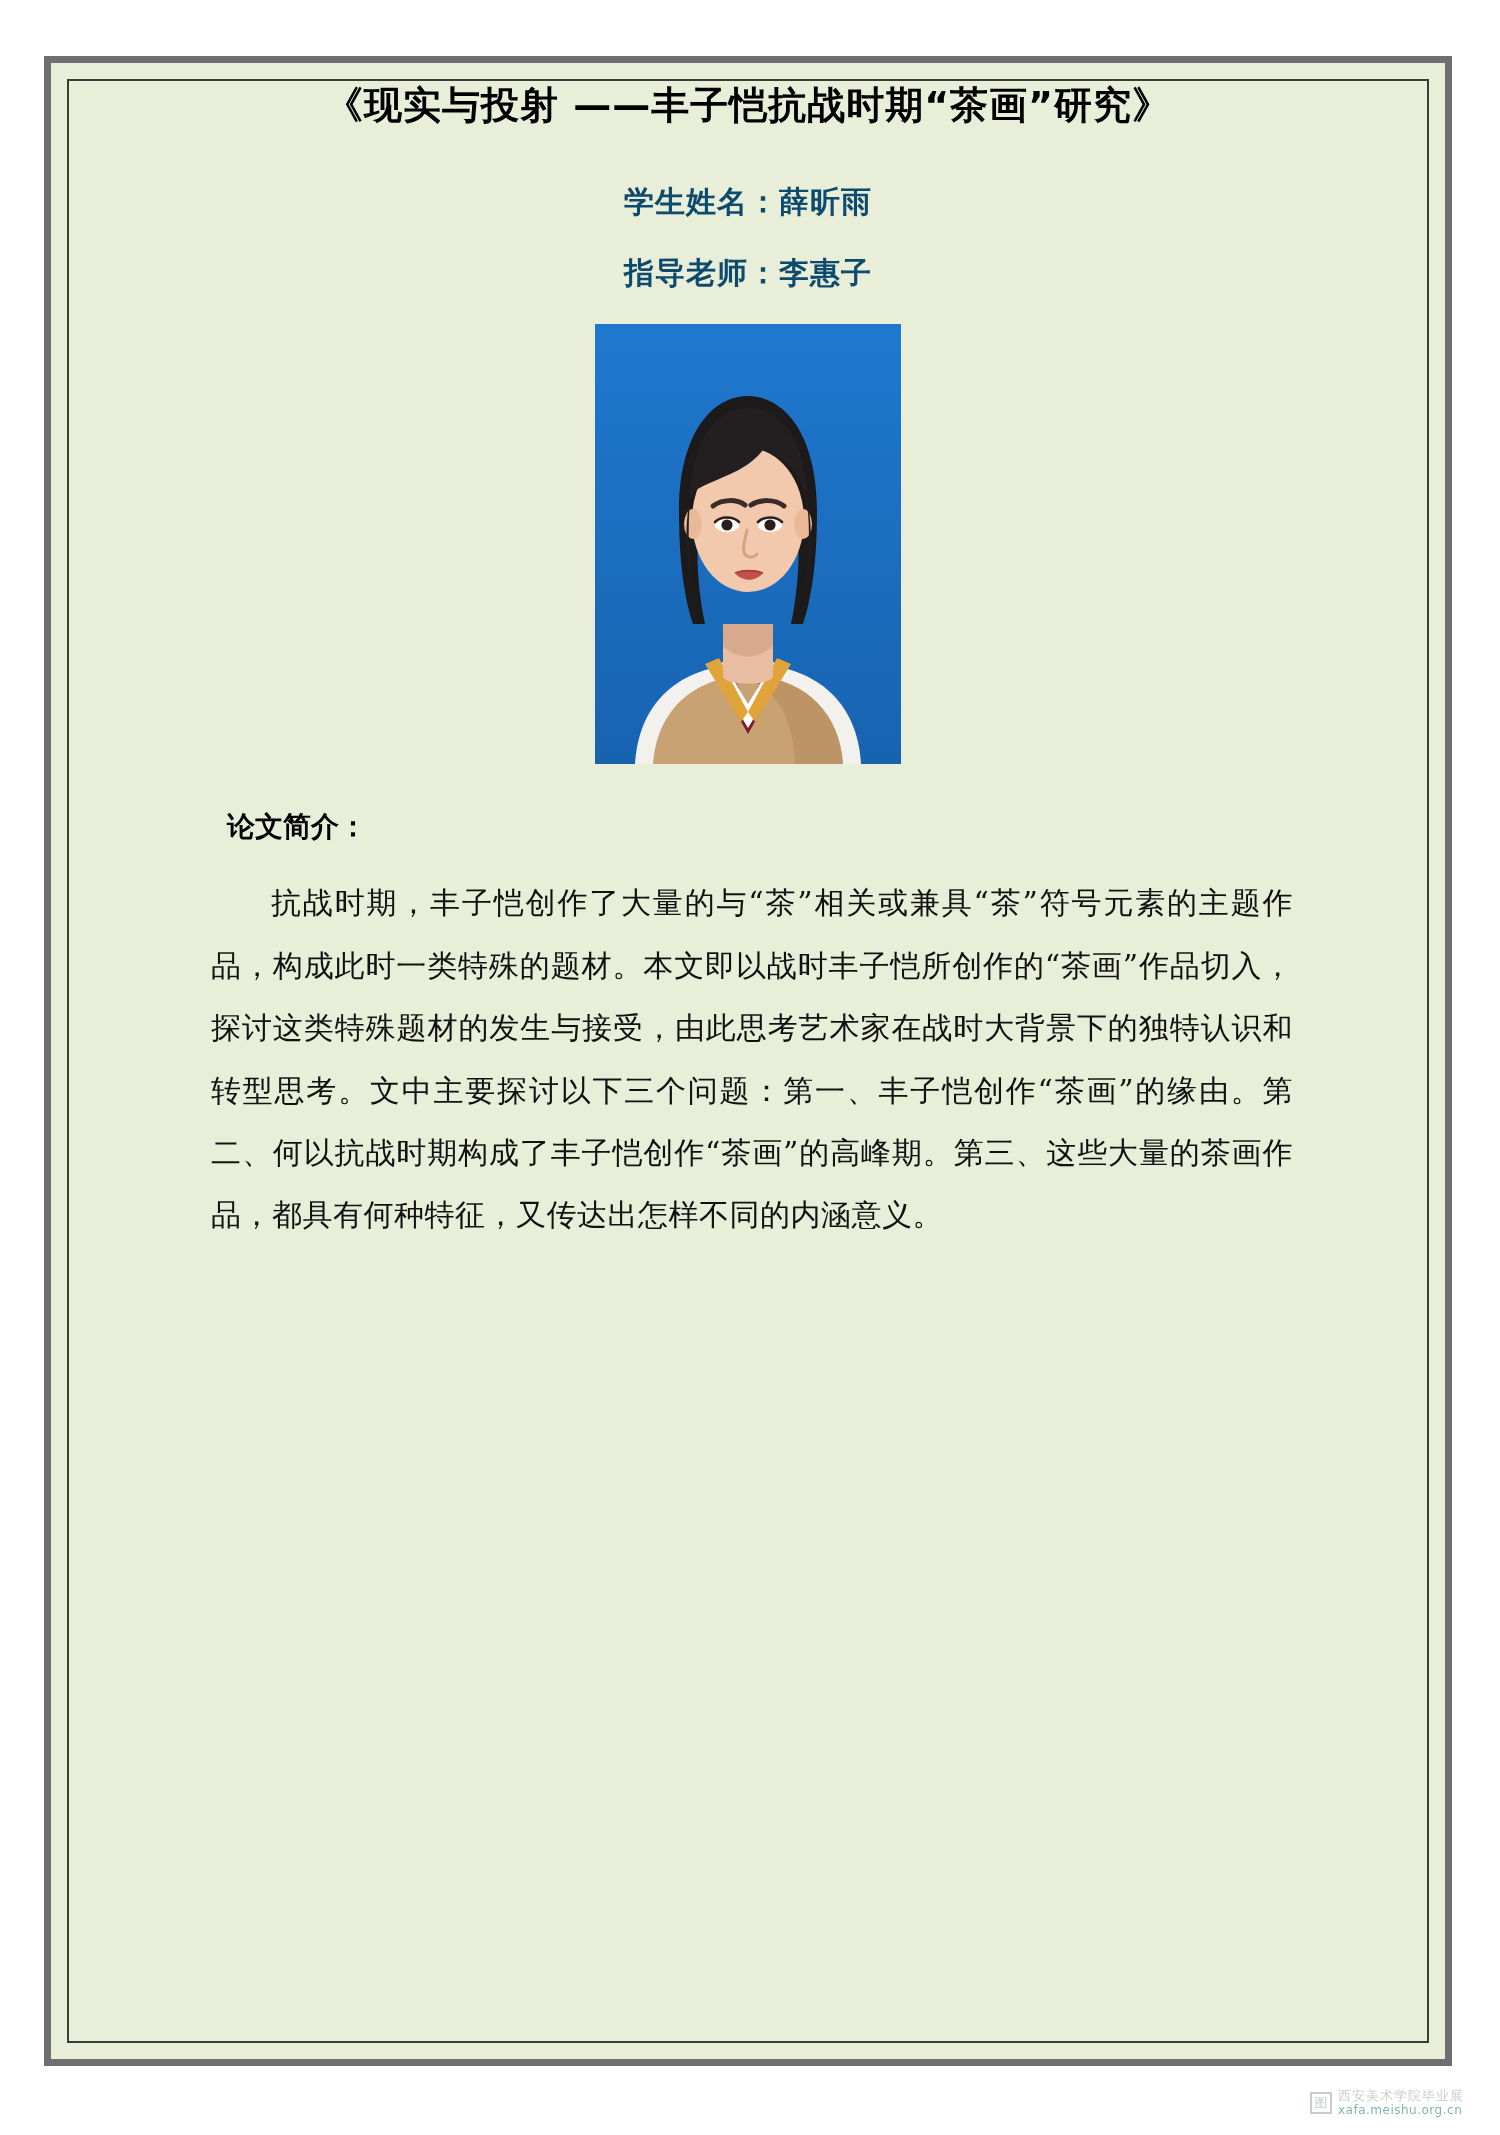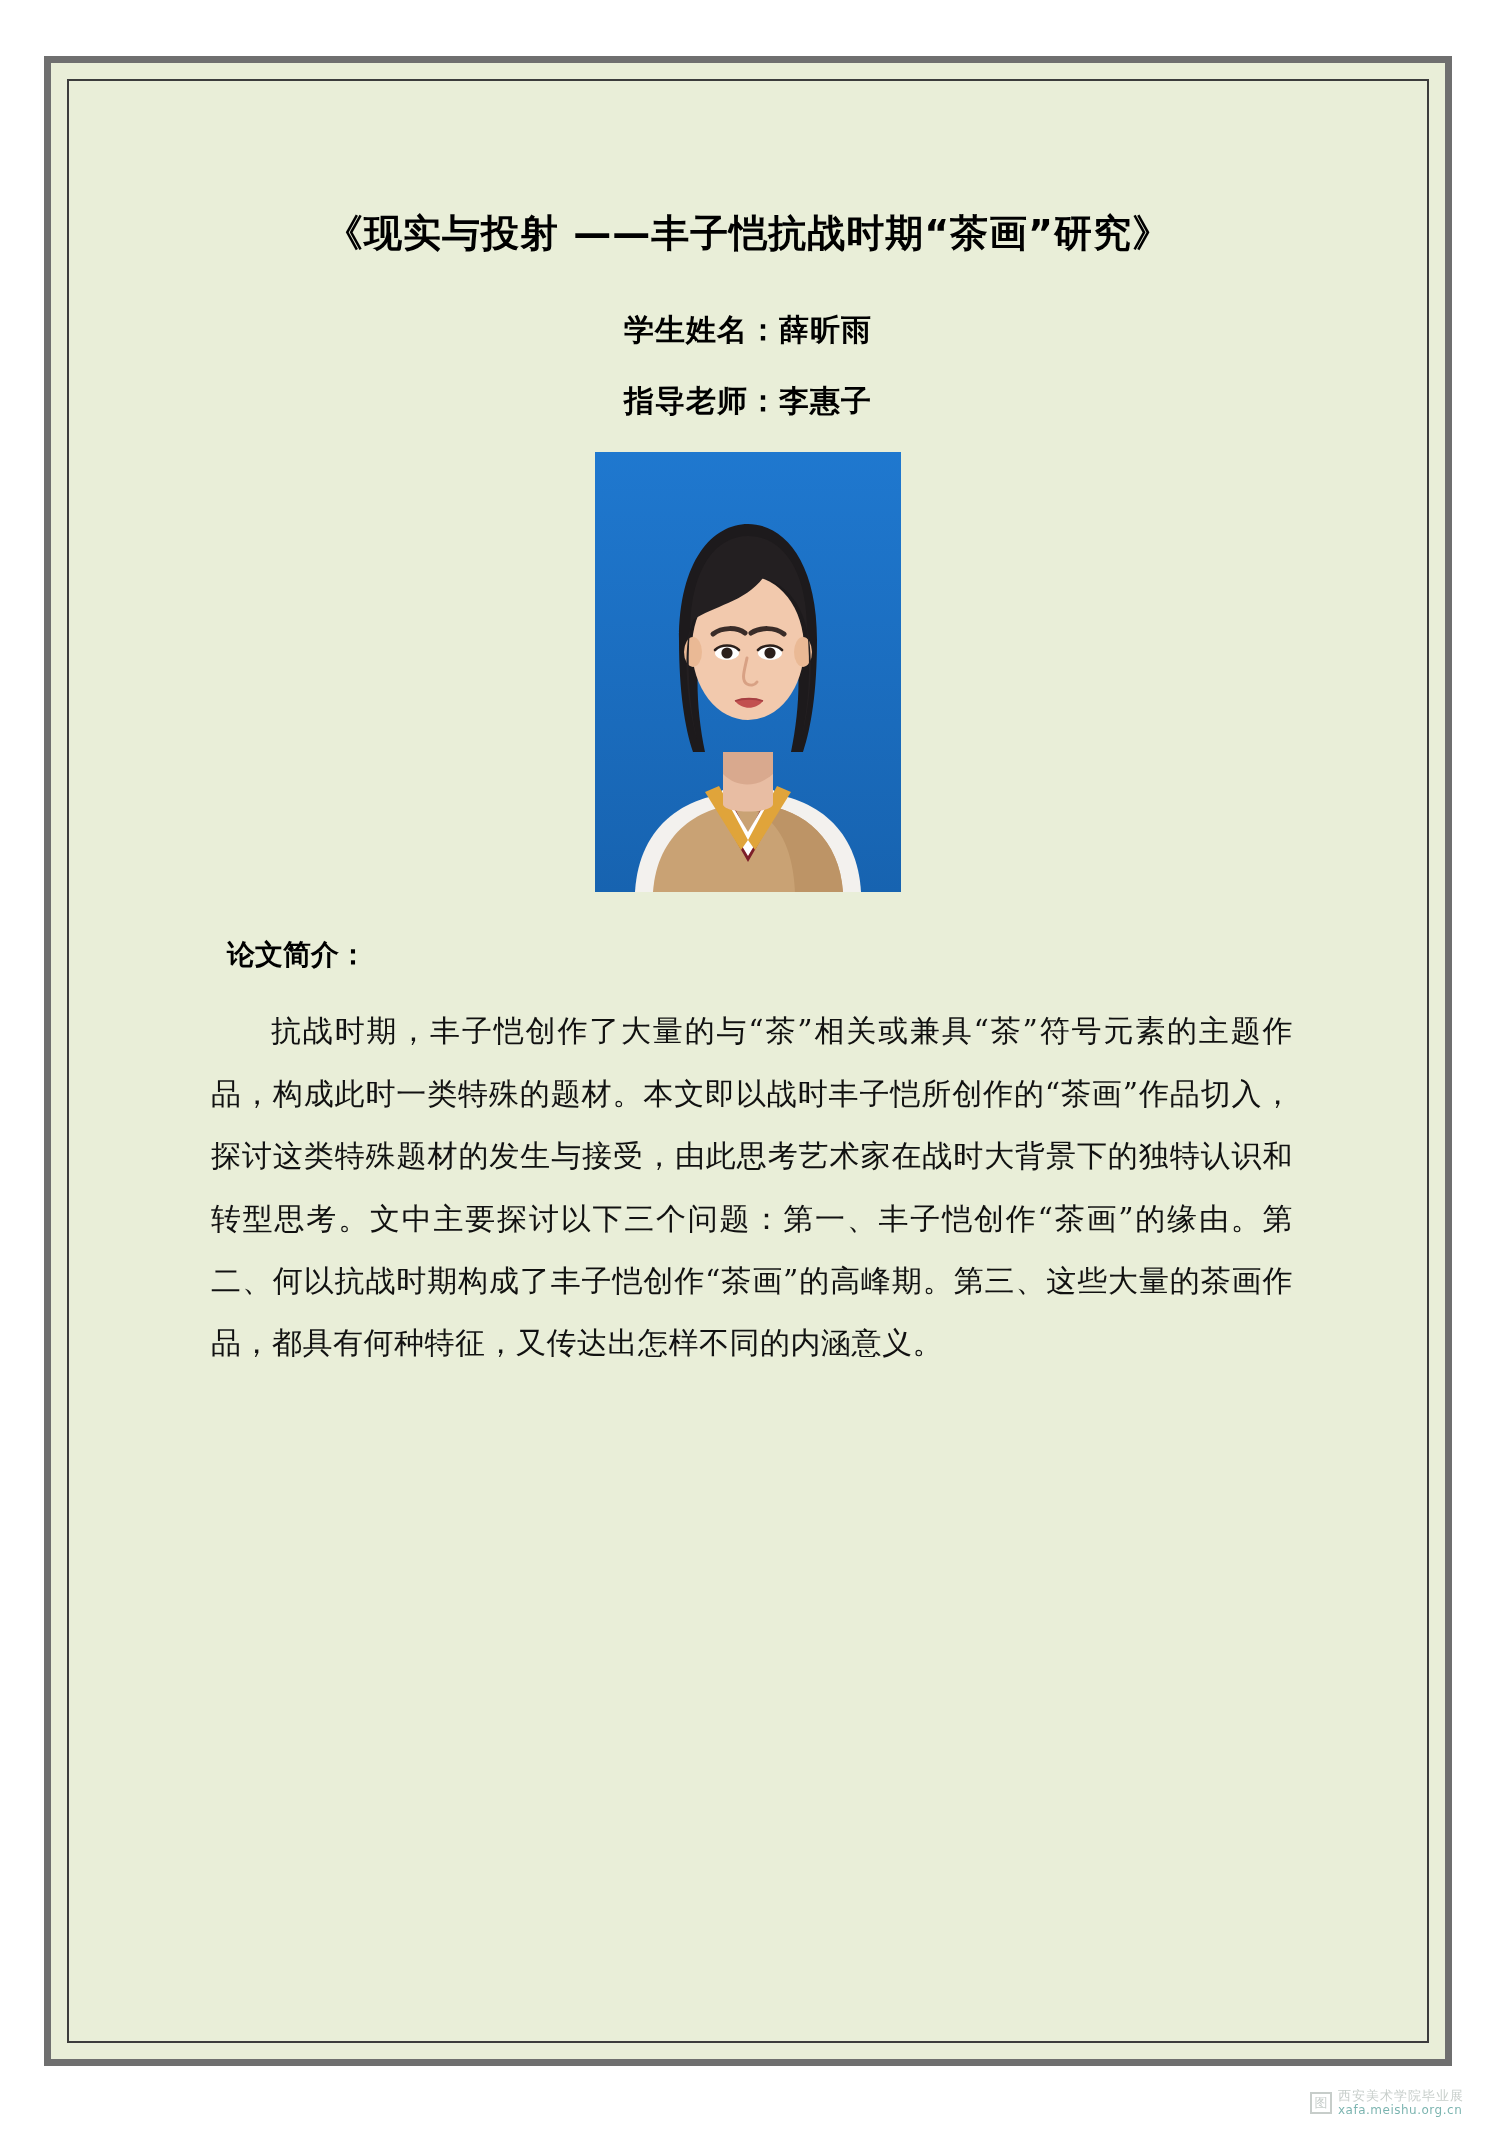--- a/index.html
+++ b/index.html
@@ -48,39 +48,38 @@
 
   .content {
     position: absolute;
     left: 0; top: 0; right: 0; bottom: 0;
     padding: 0 120px;
     box-sizing: border-box;
   }
 
   .doc-title {
     margin: 0;
-    padding-top: 128px;
     text-align: center;
     font-family: "DejaVu Sans", sans-serif;
     font-weight: bold;
     font-size: 38px;
     letter-spacing: 1px;
     color: #000000;
     line-height: 1.3;
   }
 
   .meta-block {
     margin-top: 52px;
     text-align: center;
   }
   .meta-line {
     font-family: Liberation Mono, monospace;
     font-weight: bold;
     font-size: 30px;
-    color: #000000;
+    color: #0c4a6e;
     margin: 0 0 30px 0;
     letter-spacing: 1px;
   }
 
   
   .photo-wrap {
     margin: 8px auto 0 auto;
     width: 306px;
     height: 440px;
     position: relative;

